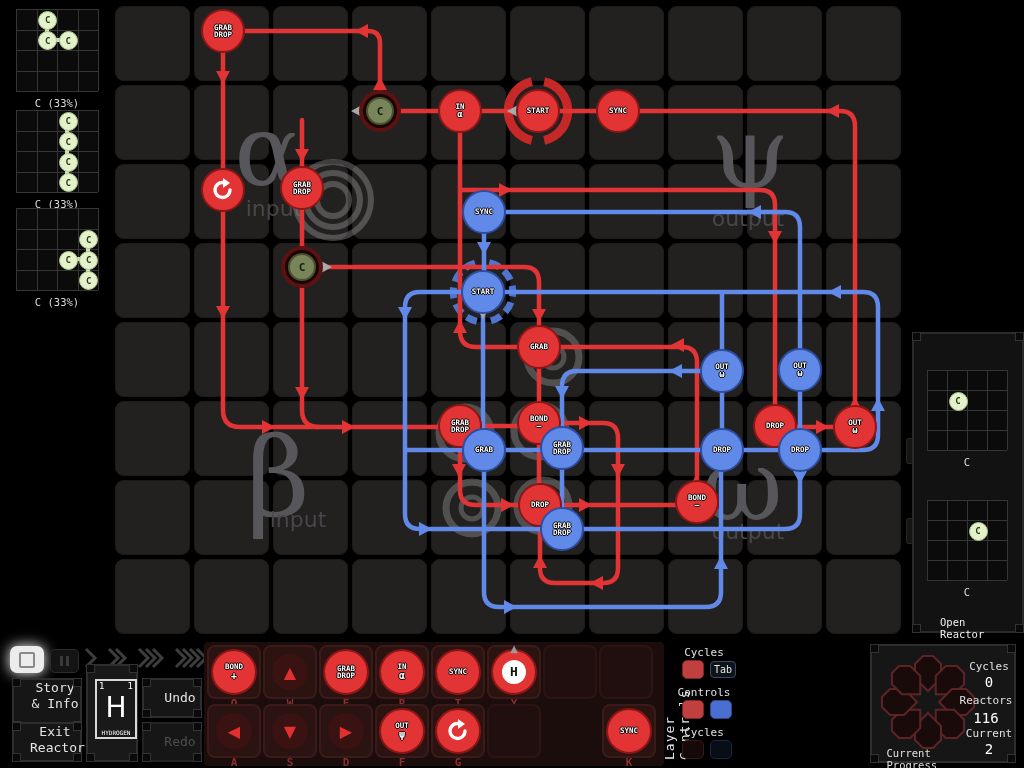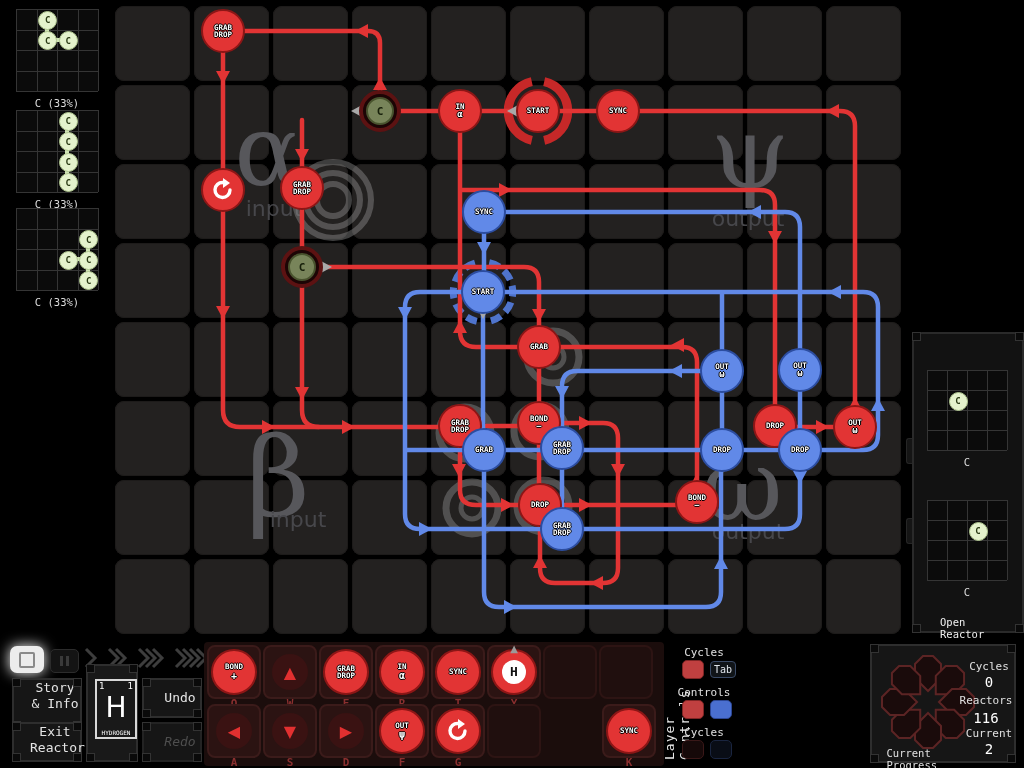--- a/index.html
+++ b/index.html
@@ -482,21 +482,21 @@
         <div class="notch" style="left: -2px; bottom: -2px;"></div>
         <div class="notch" style="right: -2px; bottom: -2px;"></div>
       </div>
     <div class="panel" id="undo-btn" style="left:142px;top:38px;width:60px;height:40px;">
       <div class="btn-label" style="line-height:36px;">Undo</div>
     <div class="notch" style="left: -2px; top: -2px;"></div>
         <div class="notch" style="right: -2px; top: -2px;"></div>
         <div class="notch" style="left: -2px; bottom: -2px;"></div>
         <div class="notch" style="right: -2px; bottom: -2px;"></div>
       </div>
-    <div class="panel" id="redo-btn" style="left:142px;top:82px;width:60px;height:40px;border-color:#232323;font-style:italic;">
+    <div class="panel" id="redo-btn" style="left:142px;top:82px;width:60px;height:40px;border-color:#232323;">
       <div class="btn-label dim" style="line-height:36px;">Redo</div>
     <div class="notch" style="left: -2px; top: -2px;"></div>
         <div class="notch" style="right: -2px; top: -2px;"></div>
         <div class="notch" style="left: -2px; bottom: -2px;"></div>
         <div class="notch" style="right: -2px; bottom: -2px;"></div>
       </div>
 
     <div id="palette">
         <div class="tile" style="left: 3px; top: 3px;">
           <div class="tnode">

